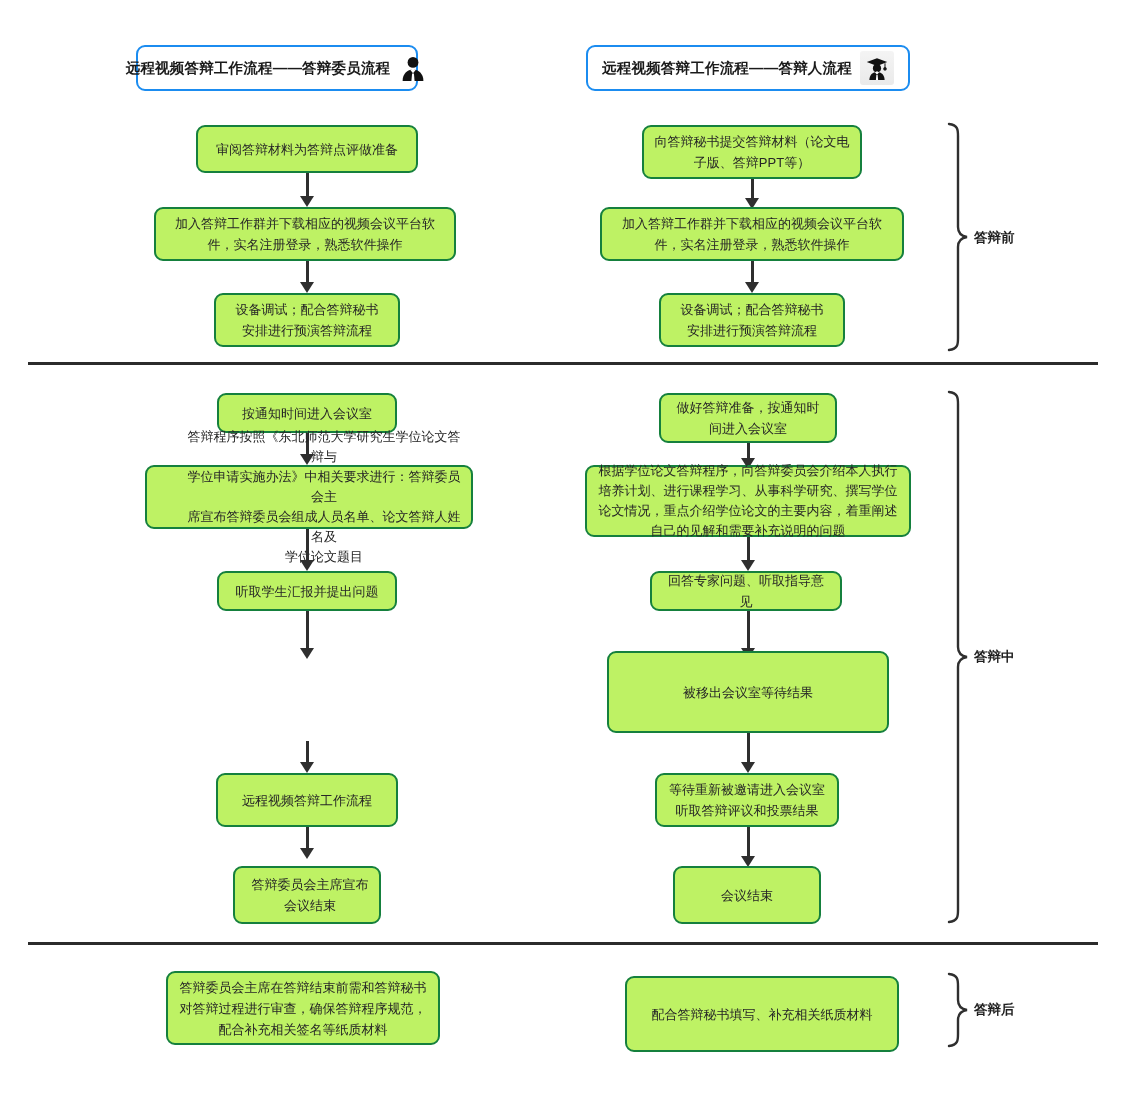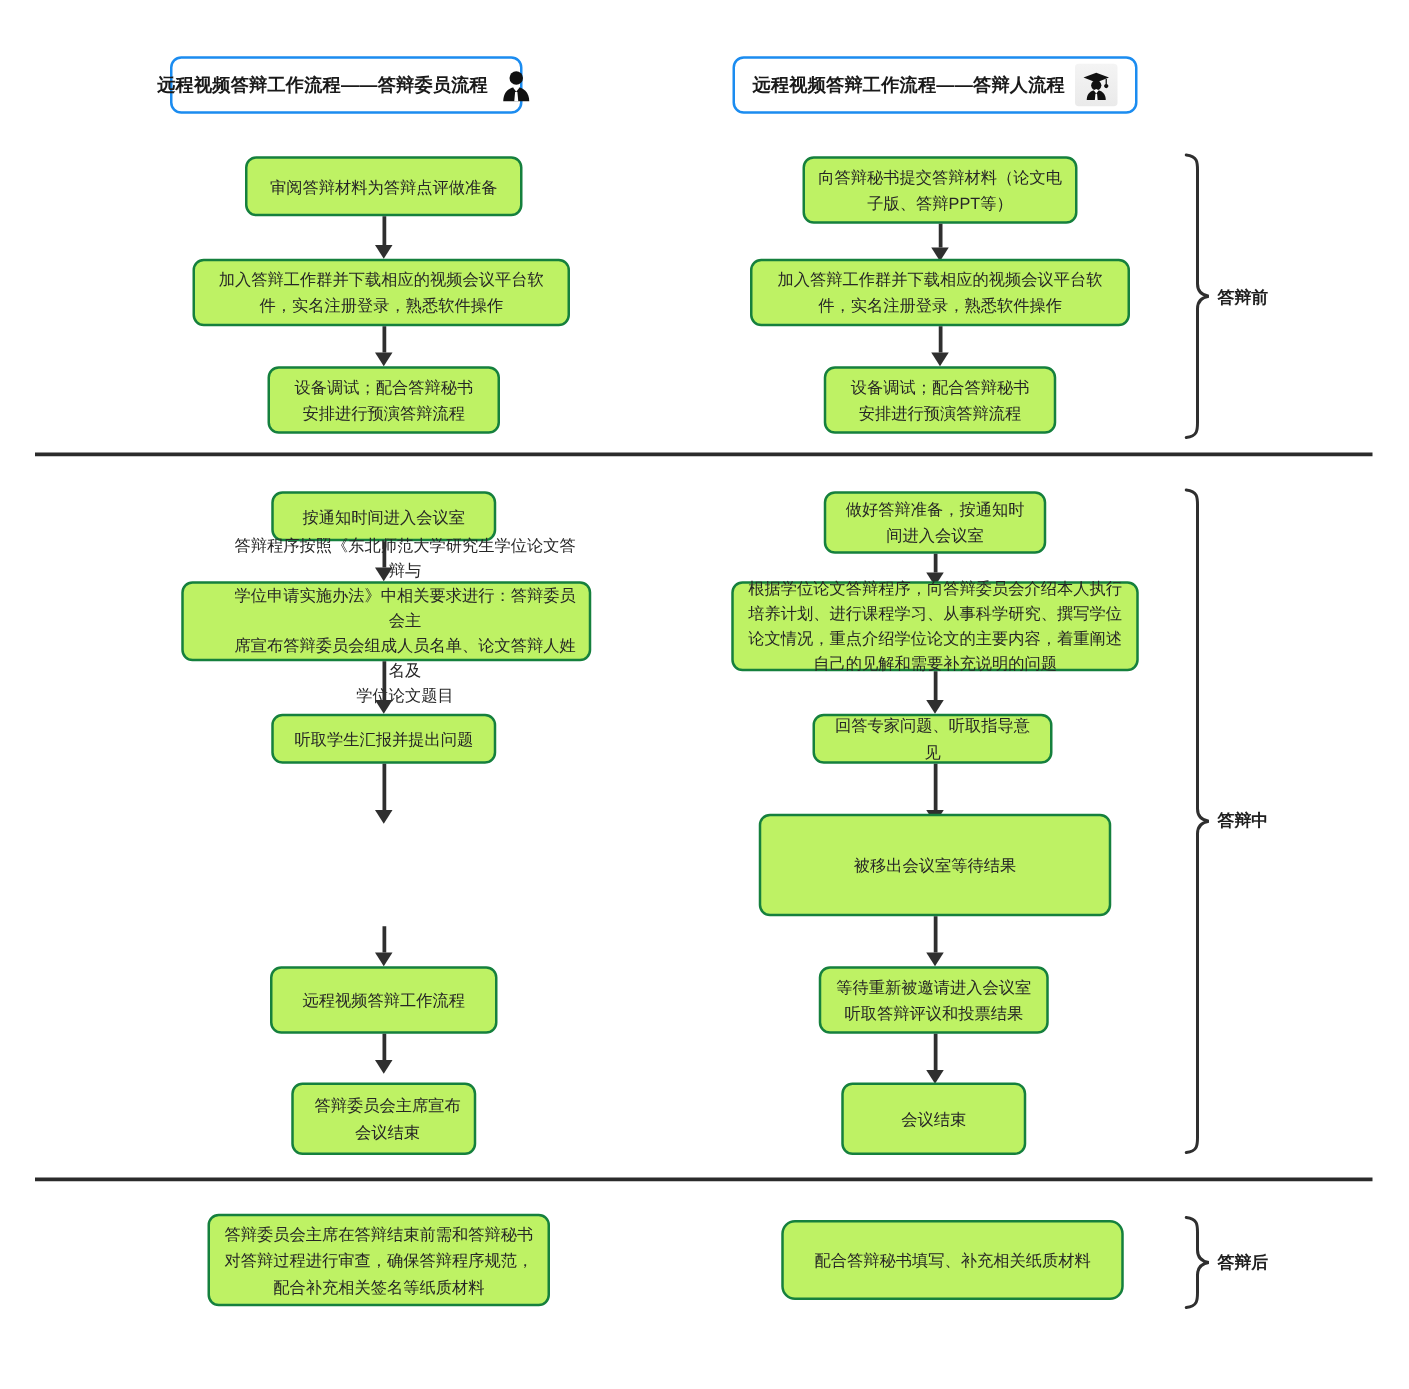--- a/index.html
+++ b/index.html
@@ -268,21 +268,21 @@
   </div>
   <div class="arrow" style="left:741px;top:827px;height:40px;">
     <div class="shaft" style="height:29px;"></div>
     <div class="head" style="top:29px;"></div>
   </div>
 
   <div class="node" style="left:673px;top:866px;width:148px;height:58px;">
     <span>会议结束</span>
   </div>
 
-  <div class="node" style="left:625px;top:976px;width:274px;height:64px;border-radius:11px;">
+  <div class="node" style="left:625px;top:976px;width:274px;height:76px;">
     <span>配合答辩秘书填写、补充相关纸质材料</span>
   </div>
 
   <div class="brace" style="left:946px;top:122px;">
     <svg width="24" height="230" viewBox="0 0 24 230">
       <path d="M3 2 C12 3 12 8 12 14 L12 105 C12 111 15 114 21 115 C15 116 12 119 12 125 L12 216 C12 222 12 227 3 228" fill="none" stroke="#2f2f2f" stroke-width="2.4" stroke-linecap="round"></path>
     </svg>
   </div>
   <div class="stage-label" style="left:974px;top:229px;">答辩前</div>
 

